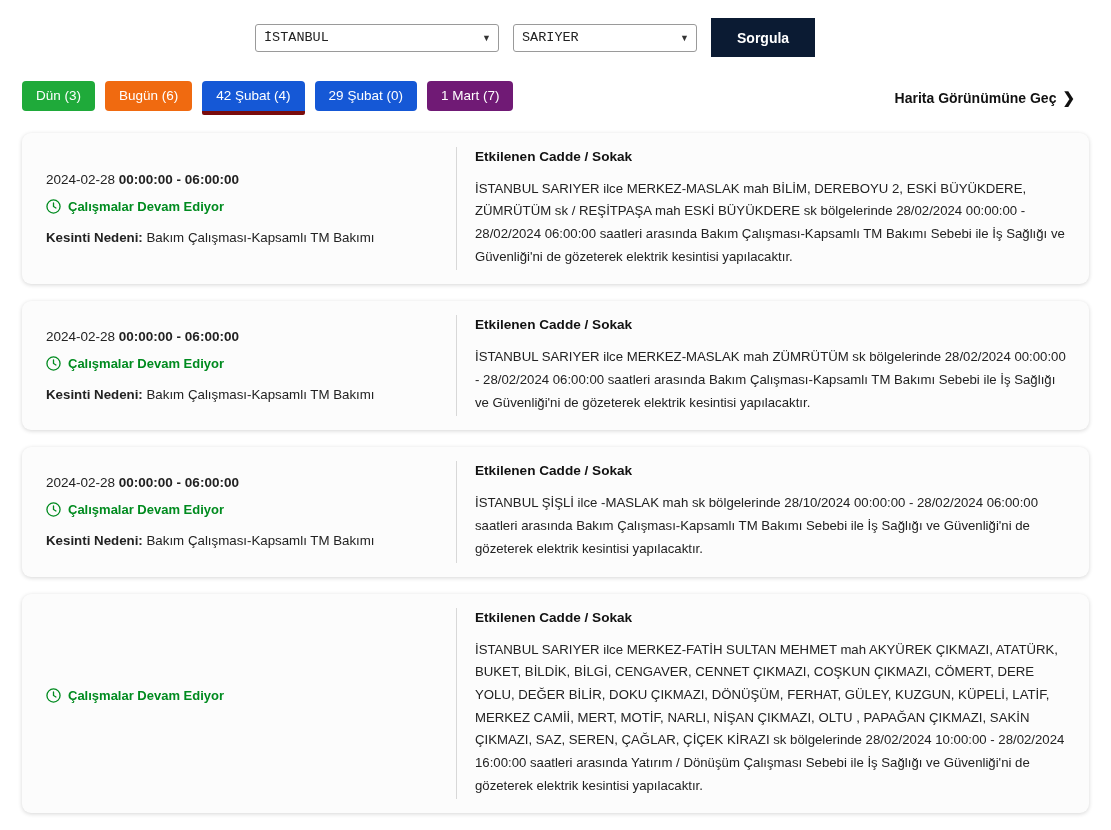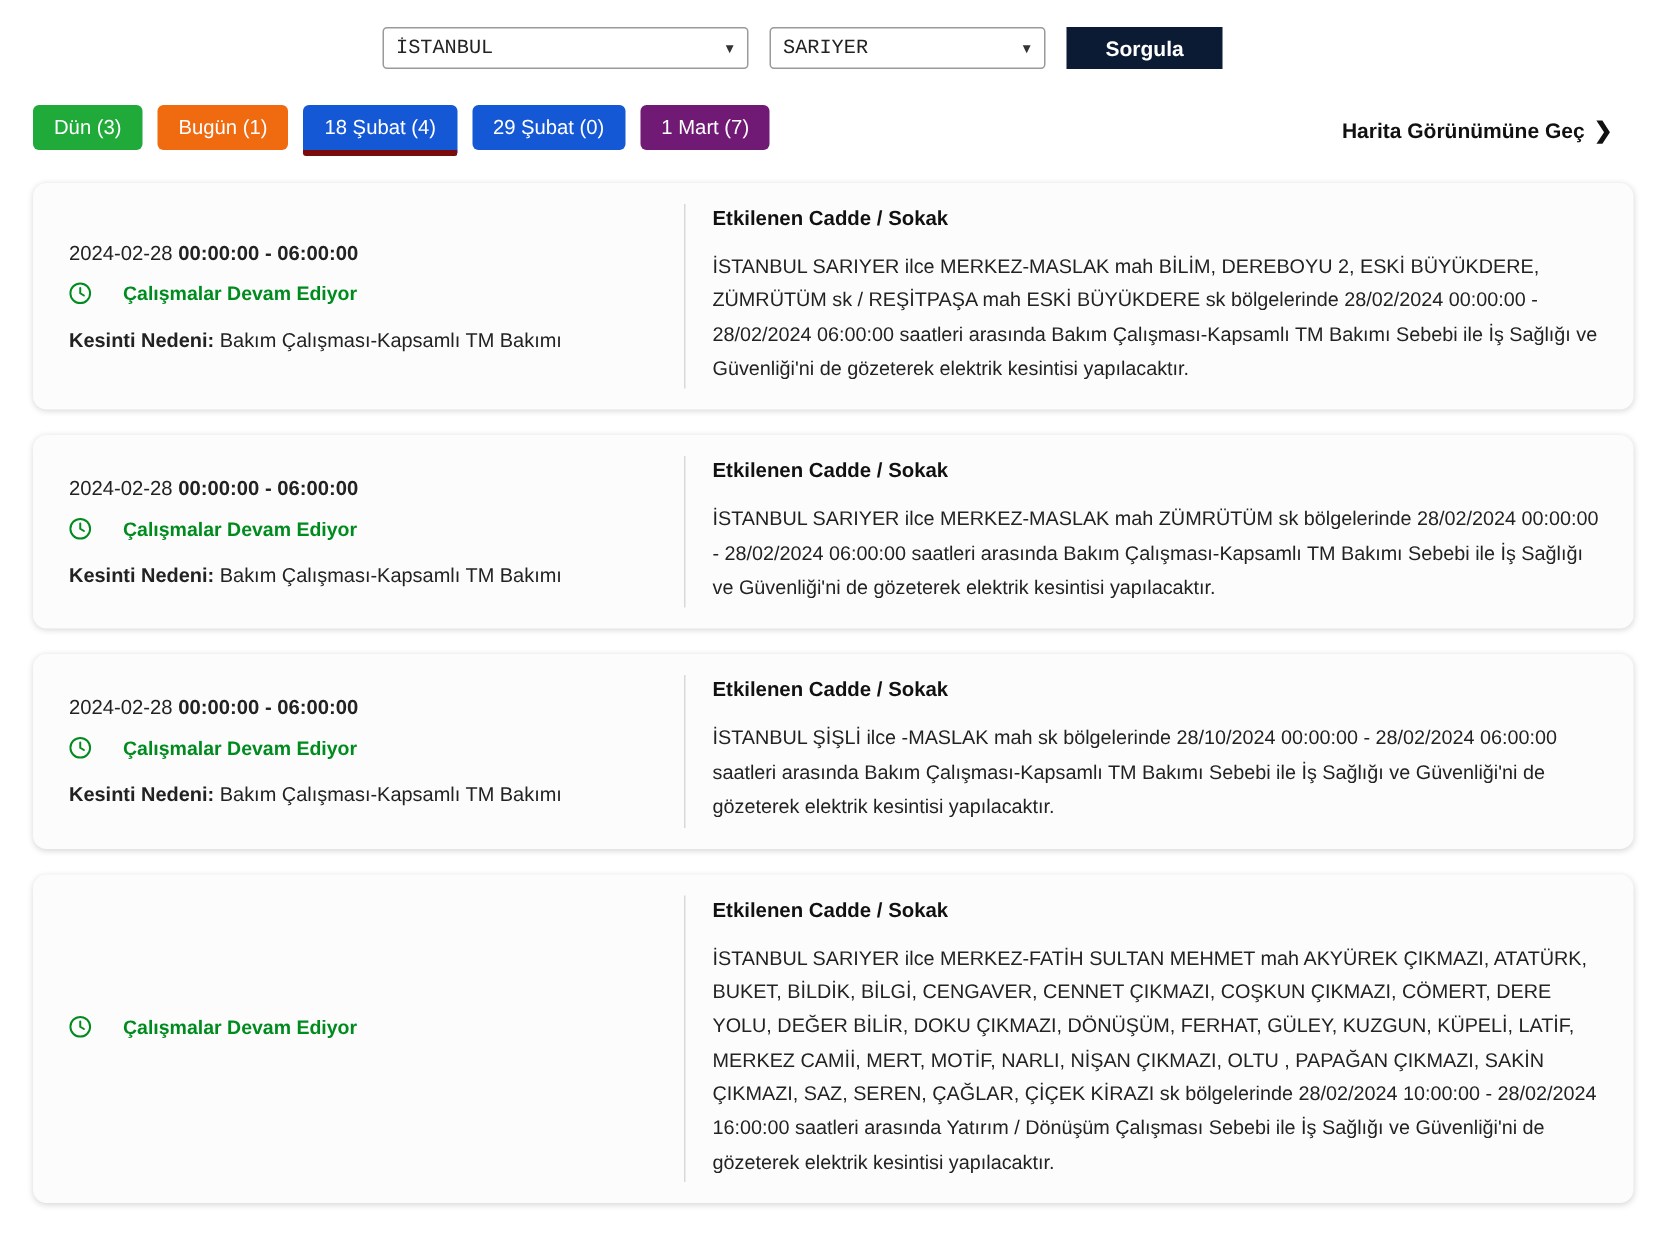--- a/index.html
+++ b/index.html
@@ -52,21 +52,21 @@
     top: 50%;
     transform: translateY(-50%);
     pointer-events: none;
     font-size: 9px;
     color: #333;
   }
   .sorgula-btn {
     background: #0b1b33;
     color: #ffffff;
     border: none;
-    height: 28px;
+    height: 39px;
     padding: 0 26px;
     font-size: 14px;
     font-weight: bold;
     font-family: "Liberation Sans", sans-serif;
     cursor: pointer;
   }
 
   
   .tabs-row {
     display: flex;
@@ -140,21 +140,21 @@
   }
   .date-line {
     font-size: 13.5px;
     color: #222;
     margin-bottom: 12px;
   }
   .date-line .hours { font-weight: bold; }
   .status-line {
     display: flex;
     align-items: center;
-    gap: 21px;
+    gap: 7px;
     margin-bottom: 16px;
   }
   .status-line .clock-icon {
     width: 15px; height: 15px;
     display: inline-block;
     flex: 0 0 15px;
   }
   .status-text {
     color: #008b1f;
     font-weight: bold;
@@ -194,22 +194,22 @@
         <option>SARIYER</option>
       </select>
       <span class="select-arrow">▼</span>
     </div>
     <button class="sorgula-btn">Sorgula</button>
   </div>
 
   <div class="tabs-row">
     <div class="tabs" id="tabs">
         <button class="tab" style="background: rgb(31, 170, 58);">Dün (3)</button>
-        <button class="tab" style="background: rgb(240, 106, 16);">Bugün (1)</button>
-        <button class="tab active" style="background: rgb(21, 88, 214);">18 Şubat (4)</button>
+        <button class="tab" style="background: rgb(240, 106, 16);">Bugün (6)</button>
+        <button class="tab active" style="background: rgb(21, 88, 214);">42 Şubat (4)</button>
         <button class="tab" style="background: rgb(21, 88, 214);">29 Şubat (0)</button>
         <button class="tab" style="background: #701a75;">1 Mart (7)</button>
       </div>
     <a class="map-link">
       <span>Harita Görünümüne Geç</span>
       <span class="chev">❯</span>
     </a>
   </div>
 
   <div class="cards" id="cards">

